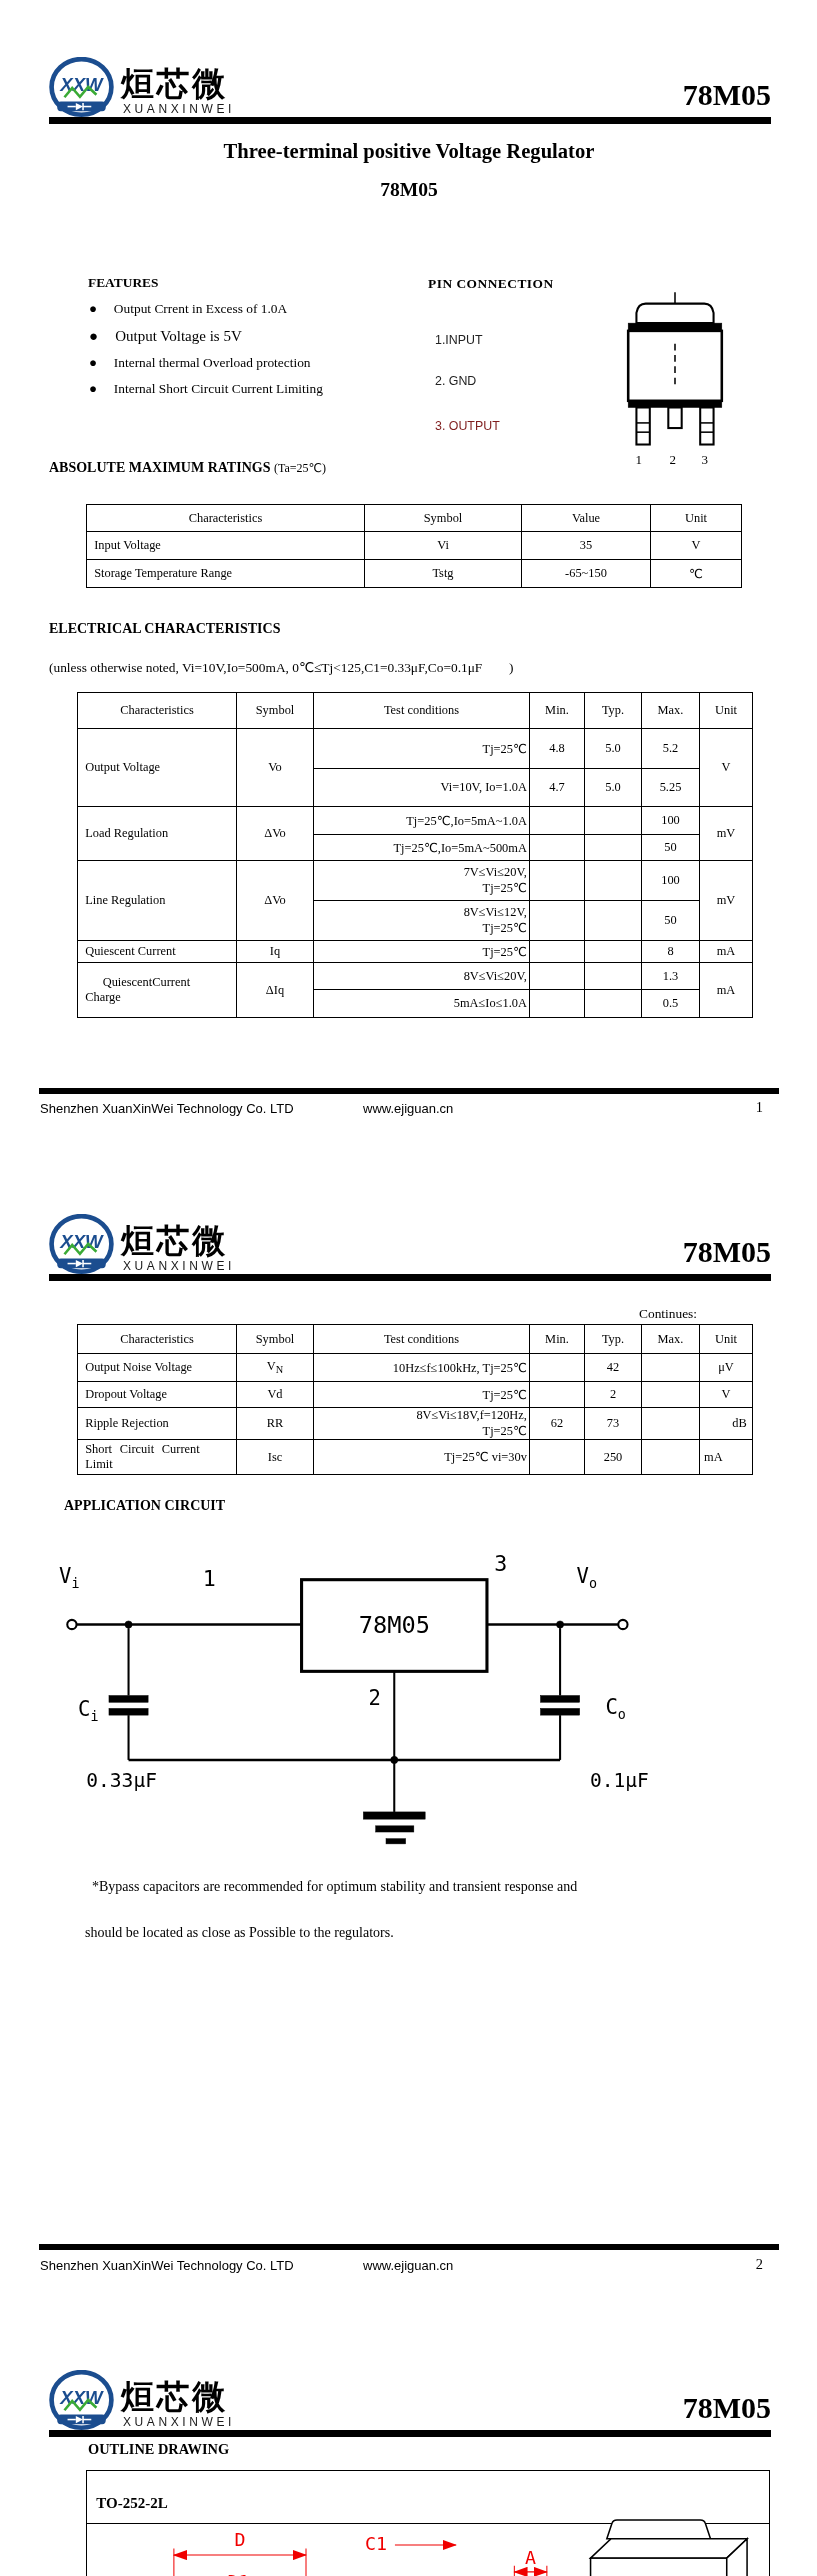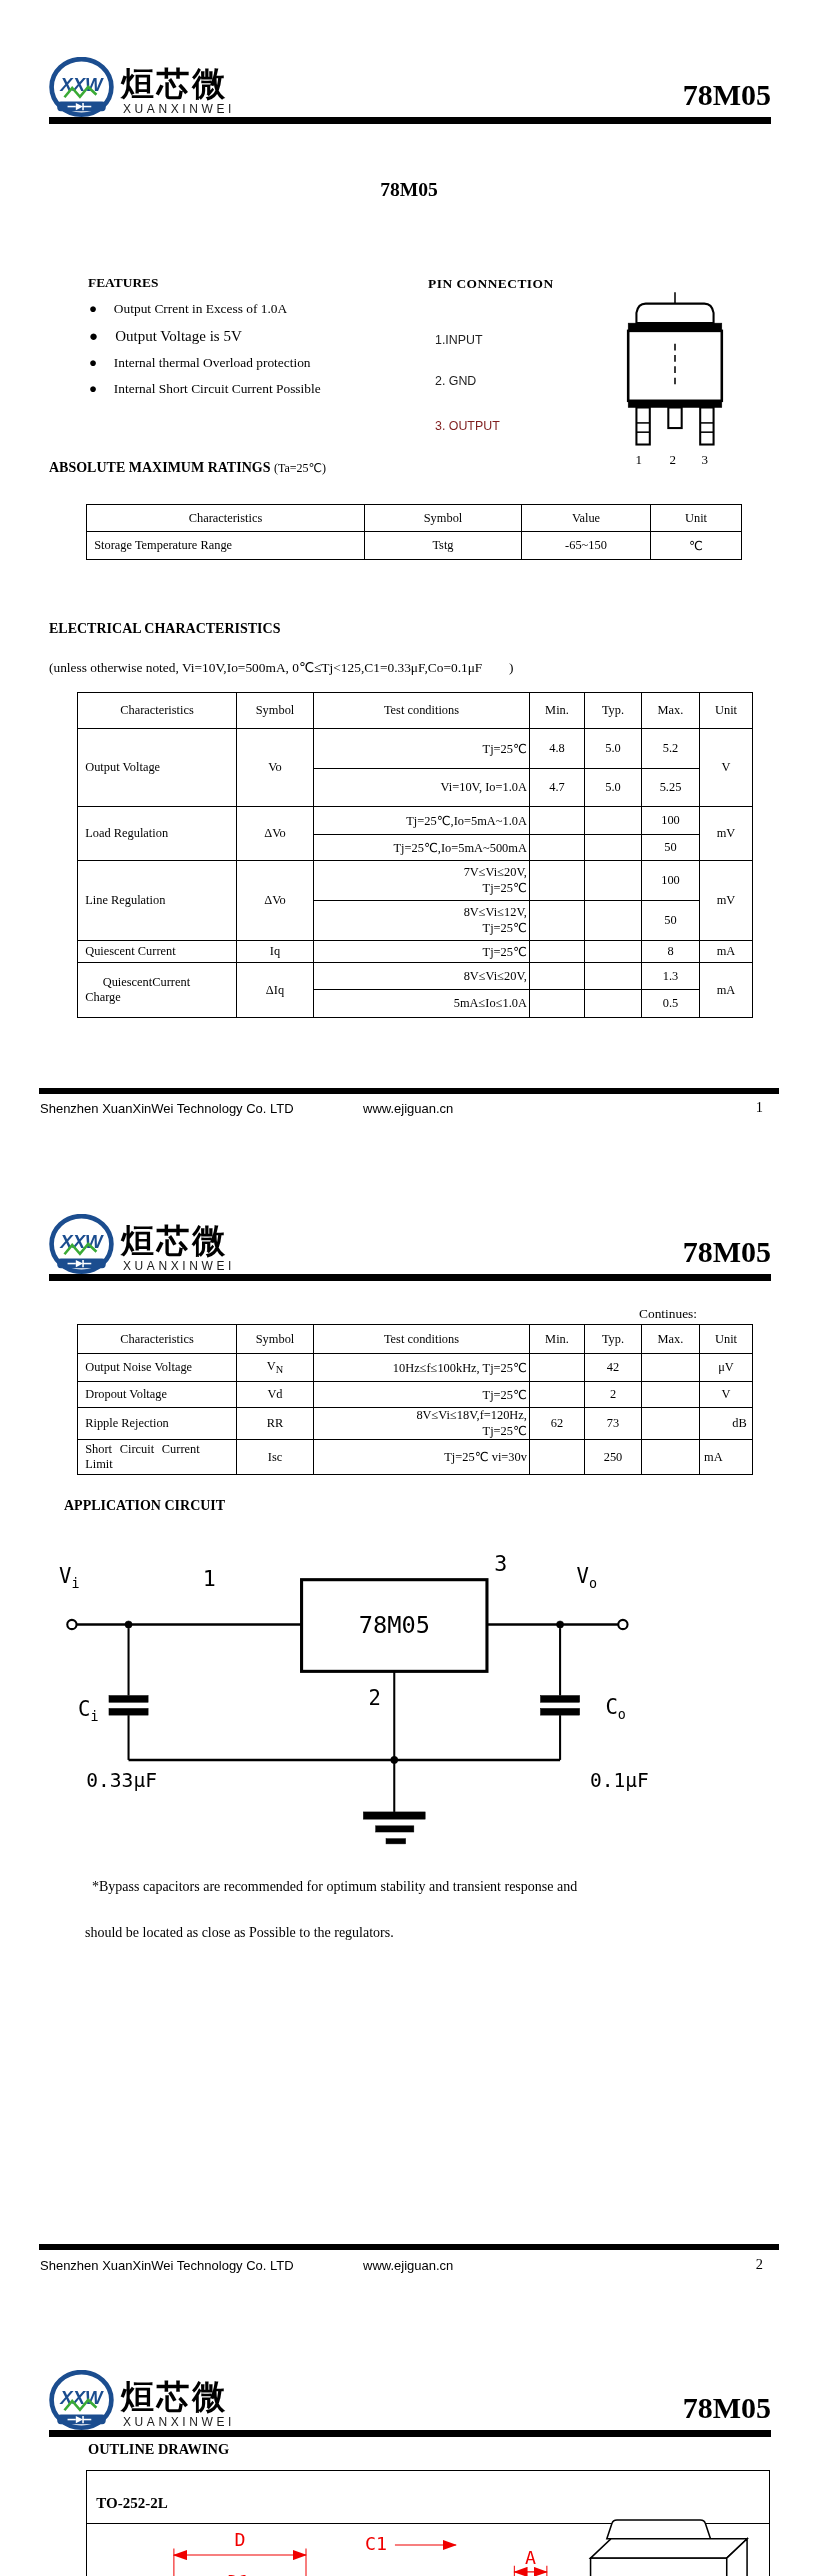--- a/index.html
+++ b/index.html
@@ -42,38 +42,39 @@
         <line x1="66" y1="89" x2="66" y2="103" stroke="#fff" stroke-width="3"></line>
         <line x1="66" y1="96" x2="82" y2="96" stroke="#fff" stroke-width="3"></line>
       </g>
     </svg>
     <div class="abs b" style="left:121px;top:62px;font-size:33px;letter-spacing:2.6px;font-family:'DejaVu Sans',sans-serif;">烜芯微</div>
     <div class="abs sans" style="left:123px;top:102px;font-size:12px;letter-spacing:3.6px;color:#1a1a1a;">XUANXINWEI</div>
     <div class="abs b serif" style="left:608px;top:78px;width:163px;text-align:right;font-size:30px;">78M05</div>
     <div class="abs rule" style="left:49px;top:117px;width:722px;height:6.7px;"></div>
   </div>
 
+  <div class="abs b center" style="left:0;top:140px;width:818px;font-size:20.6px;">Three-terminal positive Voltage Regulator</div>
   <div class="abs b center" style="left:0;top:179px;width:818px;font-size:19.6px;">78M05</div>
 
   <div class="abs b" style="left:88px;top:275px;font-size:13.4px;">FEATURES</div>
   <div class="abs" style="left:89px;top:301px;font-size:13.4px;">
     <span>●</span>
     <span style="padding-left:13.4px;">Output Crrent in Excess of 1.0A</span>
   </div>
   <div class="abs" style="left:89px;top:328px;font-size:15px;">
     <span>●</span>
     <span style="padding-left:13.4px;">Output Voltage is 5V</span>
   </div>
   <div class="abs" style="left:89px;top:355px;font-size:13.4px;">
     <span>●</span>
     <span style="padding-left:13.4px;">Internal thermal Overload protection</span>
   </div>
   <div class="abs" style="left:89px;top:381px;font-size:13.4px;">
     <span>●</span>
-    <span style="padding-left:13.4px;">Internal Short Circuit Current Possible</span>
+    <span style="padding-left:13.4px;">Internal Short Circuit Current Limiting</span>
   </div>
 
   <div class="abs b" style="left:428px;top:276px;font-size:13.4px;letter-spacing:0.5px;">PIN CONNECTION</div>
   <div class="abs sans" style="left:435px;top:333px;font-size:12.4px;color:#222;">1.INPUT</div>
   <div class="abs sans" style="left:435px;top:374px;font-size:12.4px;color:#222;">2. GND</div>
   <div class="abs sans" style="left:435px;top:419px;font-size:12.4px;color:#7f1d1d;text-align:right;">3. OUTPUT</div>
 
   <svg class="abs" style="left:621px;top:292px;" width="108" height="160" viewBox="0 0 210 310">
     <g fill="none" stroke="#000">
       <line x1="105" y1="0" x2="105" y2="38" stroke-width="3"></line>
@@ -105,20 +106,26 @@
         <col style="width:157px">
         <col style="width:129px">
         <col style="width:91px">
       </colgroup>
     <tbody>
         <tr style="height:27px;">
       <td>Characteristics</td>
       <td>Symbol</td>
       <td>Value</td>
       <td>Unit</td>
+    </tr>
+    <tr style="height:28px;" class="grp">
+      <td class="left">Input Voltage</td>
+      <td>Vi</td>
+      <td>35</td>
+      <td>V</td>
     </tr>
     <tr style="height:28px;">
       <td class="left">Storage Temperature Range</td>
       <td>Tstg</td>
       <td>-65~150</td>
       <td>℃</td>
     </tr>
   </tbody>
     </table>
 

